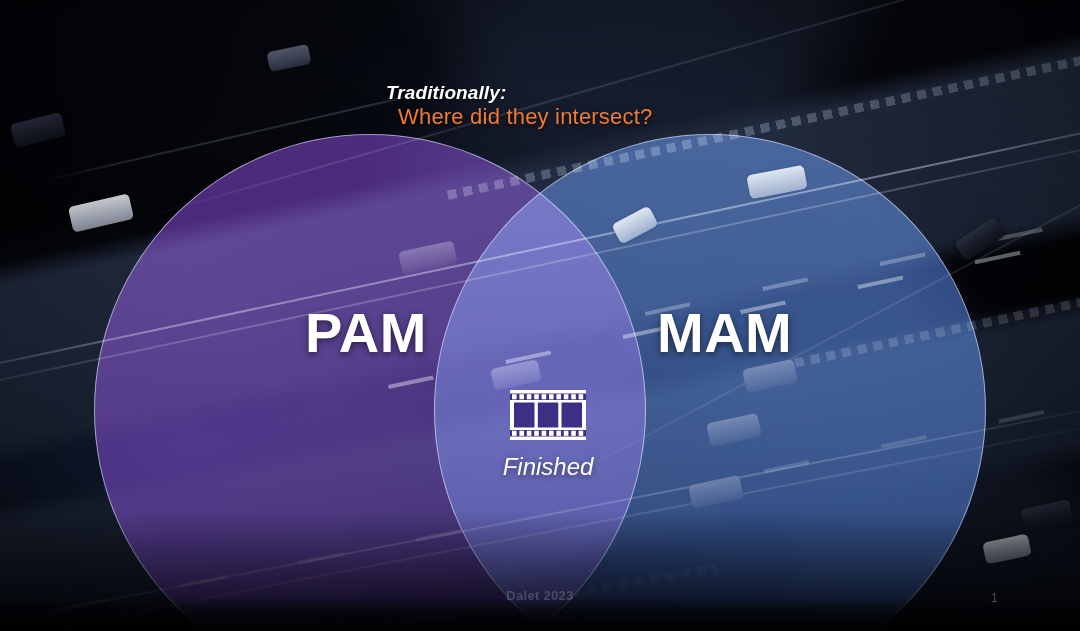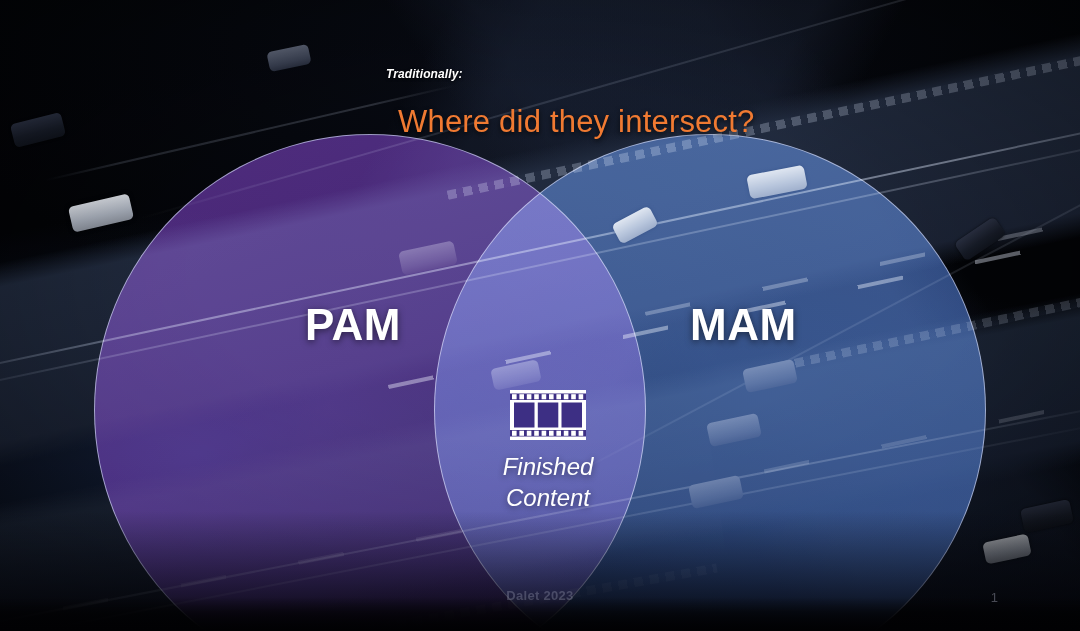--- a/index.html
+++ b/index.html
@@ -144,49 +144,49 @@
     left: 0; right: 0; bottom: 0;
     height: 120px;
     background: linear-gradient(180deg, rgba(3,4,9,0) 0%, rgba(3,4,9,.55) 60%, rgba(2,2,6,.92) 100%);
     pointer-events: none;
   }
 
   
   .eyebrow {
     position: absolute;
     left: 386px;
-    top: 67px;
-    font-size: 12px;
+    top: 82px;
+    font-size: 19px;
     font-style: italic;
     font-weight: bold;
     color: #ffffff;
     letter-spacing: .1px;
     text-shadow: 0 1px 3px rgba(0,0,0,.8);
   }
   .headline {
     position: absolute;
     left: 398px;
     top: 104px;
-    font-size: 31px;
+    font-size: 22px;
     font-weight: 400;
     color: #f07a32;
     letter-spacing: .2px;
     text-shadow: 0 2px 5px rgba(0,0,0,.75);
   }
   .lobe-label {
     position: absolute;
     top: 300px;
-    font-size: 44px;
+    font-size: 56px;
     font-weight: bold;
     color: #ffffff;
     letter-spacing: .5px;
     text-shadow: 0 2px 7px rgba(0,0,0,.55);
   }
   .lobe-left  { left: 305px; }
-  .lobe-right { left: 690px; }
+  .lobe-right { left: 657px; }
 
   .center-group {
     position: absolute;
     left: 445px;
     top: 390px;
     width: 206px;
     text-align: center;
     color: #ffffff;
   }
   .film-icon { display: block; margin: 0 auto 12px; }
@@ -304,21 +304,20 @@
       </g>
 
       <g fill="#3d2f84">
         <rect x="4" y="12.5" width="20.5" height="25"></rect>
         <rect x="27.8" y="12.5" width="20.5" height="25"></rect>
         <rect x="51.5" y="12.5" width="20.5" height="25"></rect>
       </g>
     </svg>
     <div class="center-caption">
       <div>Finished</div>
-      <div>Content</div>
     </div>
   </div>
 
   <div class="eyebrow">Traditionally:</div>
   <div class="headline">Where did they intersect?</div>
 
   <div class="bottom-band"></div>
   <div class="footer-brand">Dalet 2023</div>
   <div class="page-number">1</div>
 

